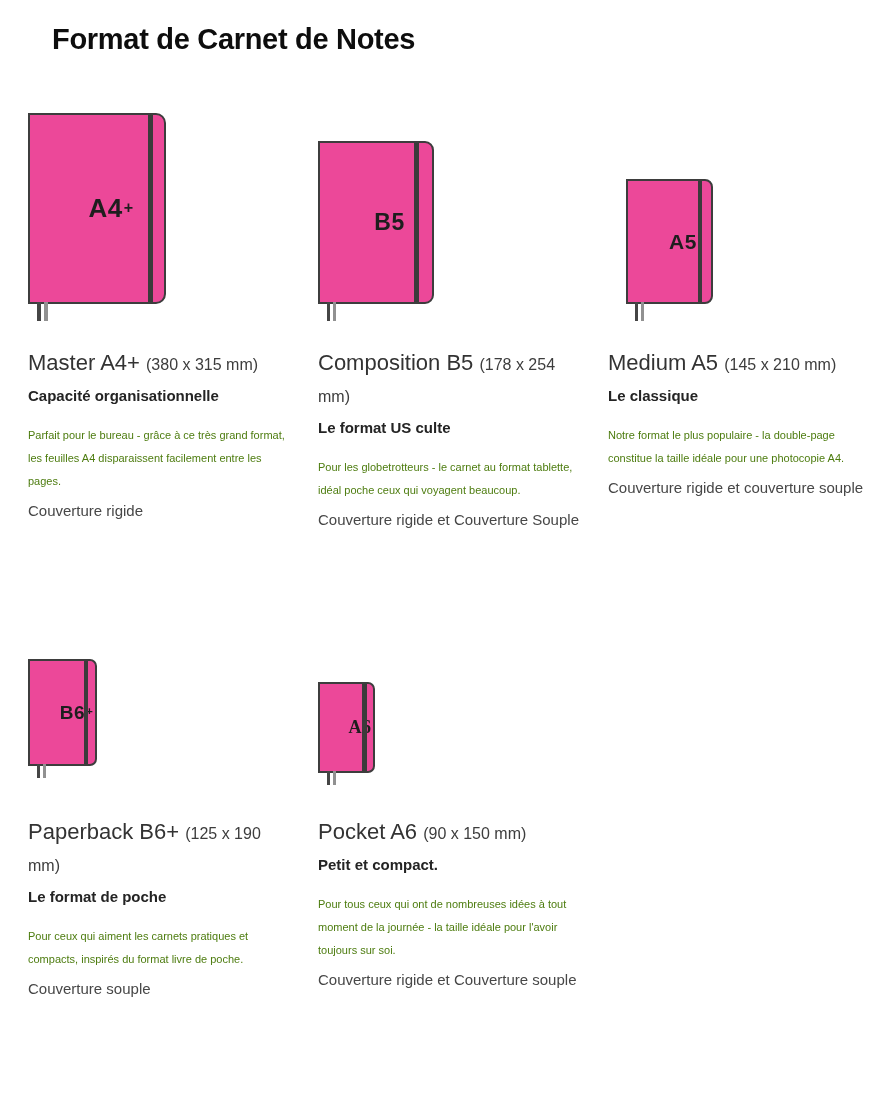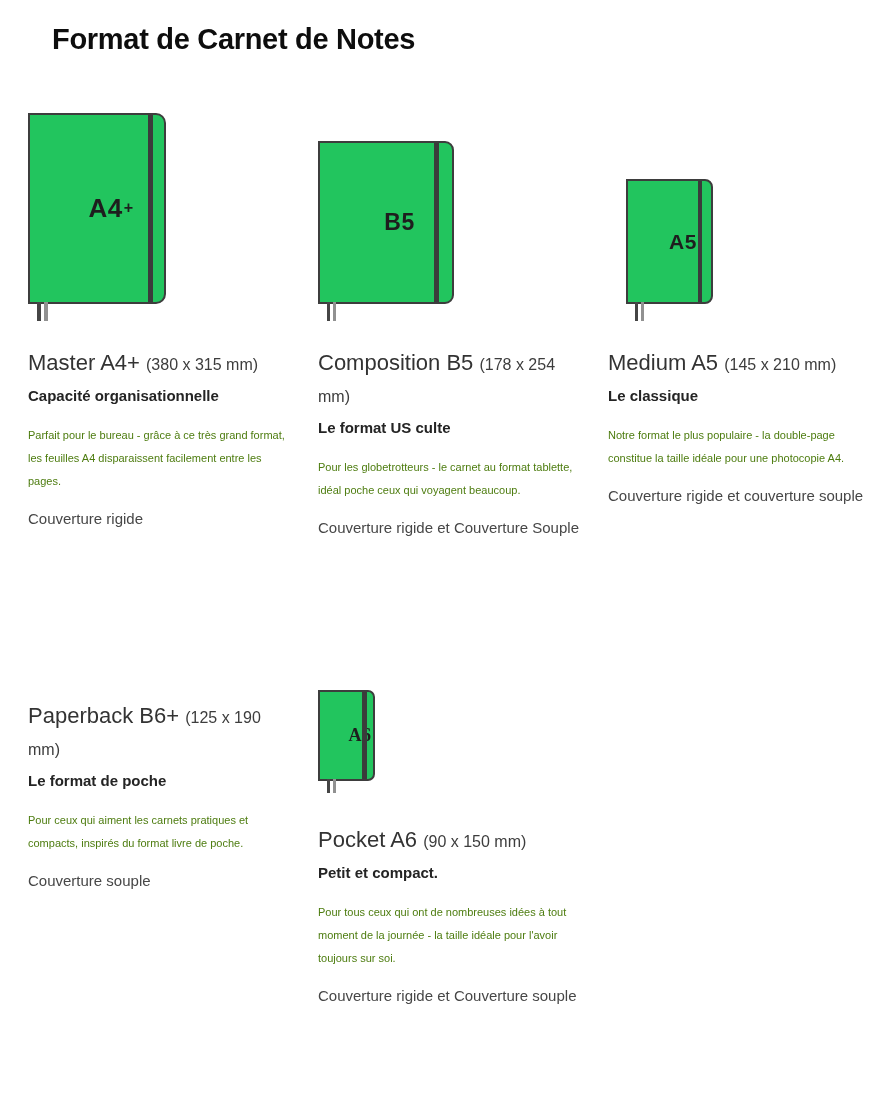--- a/index.html
+++ b/index.html
@@ -23,26 +23,26 @@
     column-gap: 28px;
   }
   .row1 { margin-top: 37px; }
   .row2 { margin-top: 118px; }
 
   .figure { display: flex; align-items: flex-end; }
   .row1 .figure { height: 211px; }
   .row2 .figure { height: 124px; }
 
   .notebook {
-    position: relative; background: #22c55e;
+    position: relative; background: #ec4899;
     border: 2px solid #3d3d3d;
     display: flex; align-items: center; justify-content: center; padding-left: 28px;
   }
   .nb-a4 { width: 138px; height: 191px; border-radius: 0 10px 10px 0; }
-  .nb-b5 { width: 136px; height: 163px; border-radius: 0 9px 9px 0; margin-top: 48px; }
+  .nb-b5 { width: 116px; height: 163px; border-radius: 0 9px 9px 0; margin-top: 48px; }
   .nb-a5 { width: 87px;  height: 125px; border-radius: 0 8px 8px 0; margin-left: 18px; }
   .nb-b6 { width: 69px;  height: 107px; border-radius: 0 7px 7px 0; }
   .nb-a6 { width: 57px;  height: 91px;  border-radius: 0 7px 7px 0; }
   .lift  { margin-bottom: 7px; }
 
   .band { position: absolute; top: 0; bottom: 0; width: 5px; background: #3b3b3b; }
   .nb-a4 .band { right: 11px; }
   .nb-b5 .band { right: 13px; }
   .nb-a5 .band { right: 9px; width: 4px; }
   .nb-b6 .band { right: 7px; width: 4px; }
@@ -68,21 +68,21 @@
   h2.card-title {
     font-size: 22px; line-height: 30px; font-weight: 400;
     color: #333333; max-width: 250px;
   }
   .dims { font-size: 16px; color: #3d3d3d; }
   h3.card-tagline {
     margin-top: 5px;
     font-size: 15px; line-height: 21px; font-weight: 700; color: #242424;
   }
   p.card-desc   { margin-top: 18px; font-size: 11px; line-height: 23px; color: #4d7c0f; }
-  p.card-covers { margin-top: 14px; font-size: 15px; line-height: 23px; color: #474747; }
+  p.card-covers { margin-top: 6px; font-size: 15px; line-height: 23px; color: #474747; }
 </style>
 </head>
 <body>
 
 <div class="page">
 
   <h1 class="page-title">Format de Carnet de Notes</h1>
 
   <div class="row row1">
 
@@ -141,20 +141,30 @@
         <p class="card-desc">Notre format le plus populaire - la double-page constitue la taille idéale pour une photocopie A4.</p>
         <p class="card-covers">Couverture rigide et couverture souple</p>
       </div>
     </div>
 
   </div>
 
   <div class="row row2">
 
     <div class="card">
+      <div class="figure">
+        <div class="notebook nb-b6 lift">
+          <span class="band"></span>
+          <span class="nb-label"><span>B6</span><span class="nb-plus">+</span></span>
+          <span class="ribbons">
+            <span class="ribbon ribbon-dark"></span>
+            <span class="ribbon ribbon-light"></span>
+          </span>
+        </div>
+      </div>
       <div class="text-block">
         <h2 class="card-title"><span>Paperback B6+</span> <span class="dims">(125 x 190 mm)</span></h2>
         <h3 class="card-tagline">Le format de poche</h3>
         <p class="card-desc">Pour ceux qui aiment les carnets pratiques et compacts, inspirés du format livre de poche.</p>
         <p class="card-covers">Couverture souple</p>
       </div>
     </div>
 
     <div class="card">
       <div class="figure">

